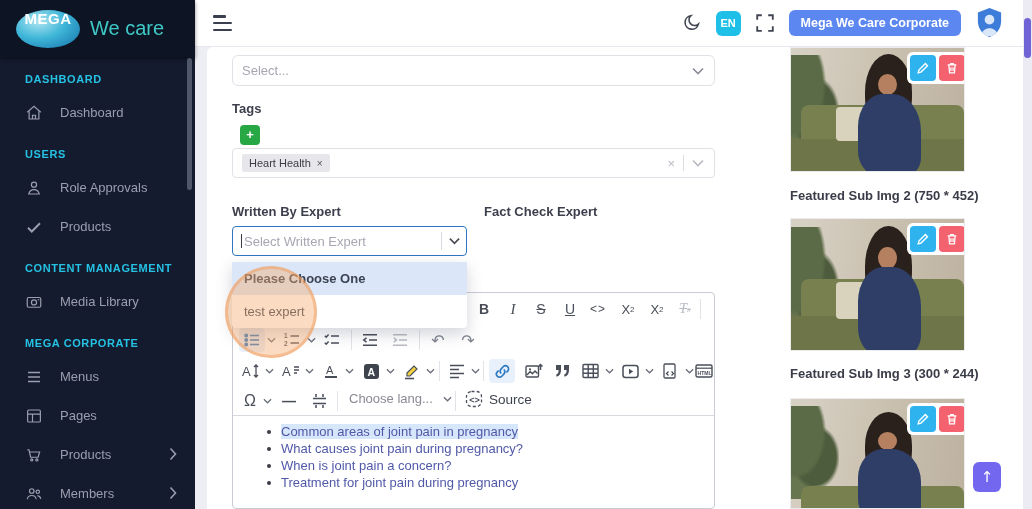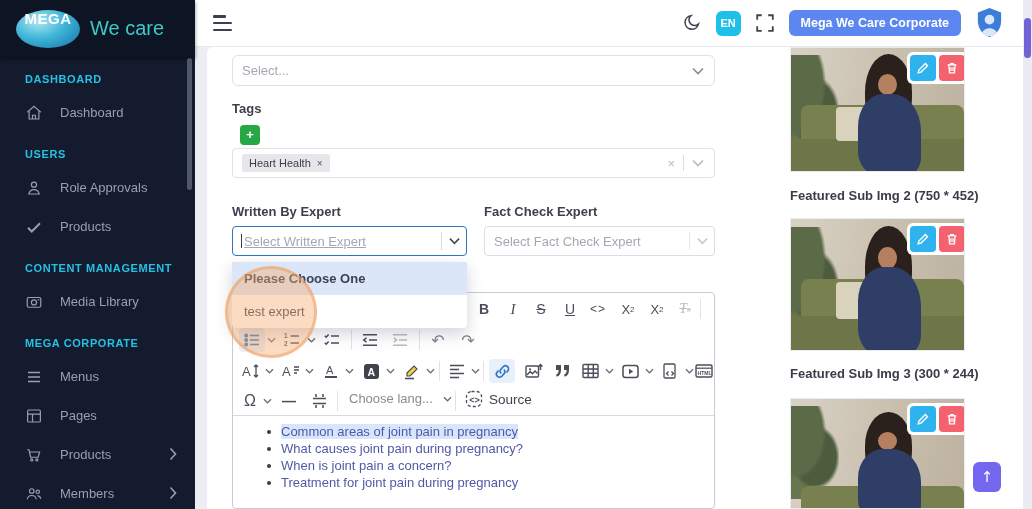--- a/index.html
+++ b/index.html
@@ -238,38 +238,29 @@
             <path d="M1 1.5l5 5 5-5"></path>
           </svg>
       </div>
     </div>
 
     <div class="f-label" style="left:25px; top:157px;">Written By Expert</div>
     <div class="f-label" style="left:277px; top:157px;">Fact Check Expert</div>
 
     <div class="sel-box wb-select" style="left:25px; top:179px; width:235px; height:30px; border-radius:4px;">
       <span class="caret-line"></span>
-      <span class="ph" style="padding-left:0;text-decoration:underline;">Select Written Expert</span>
+      <span class="ph" style="padding-left:0;">Select Written Expert</span>
       <span class="in-div"></span>
       <span class="in-chev">
           <svg style="width:11px;height:8px;" viewBox="0 0 12 8" fill="none" stroke="#4a4a55" stroke-width="1.8">
             <path d="M1 1.5l5 5 5-5"></path>
           </svg>
         </span>
     </div>
 
-    <div class="sel-box" style="left:277px; top:179px; width:231px; height:30px; border-radius:4px; border-color:#dcdce3;">
-      <span class="ph">Select Fact Check Expert</span>
-      <span class="in-div" style="background:#e6e6ec;"></span>
-      <span class="in-chev">
-          <svg style="width:11px;height:8px;" viewBox="0 0 12 8" fill="none" stroke="#c9c9d2" stroke-width="1.8">
-            <path d="M1 1.5l5 5 5-5"></path>
-          </svg>
-        </span>
-    </div>
 
     <div class="editor" style="left:25px; top:245px; width:483px; height:217px;">
 
       <div class="tb-row" style="top:0; height:32px;">
         <div class="tbtn tA" style="left:240px; top:4px;">
             <span>B</span>
           </div>
         <div class="tbtn" style="left:269px; top:4px; font-style:italic; font-family:'Liberation Serif','DejaVu Serif',serif; font-size:15px;">
             <span>I</span>
           </div>

